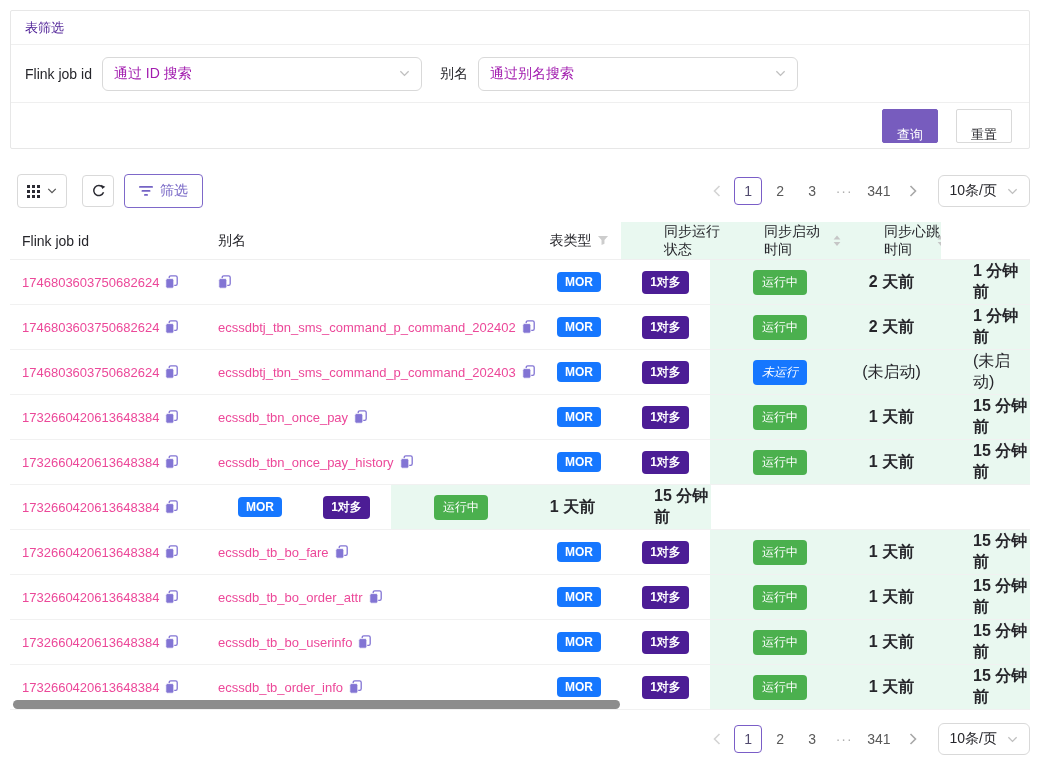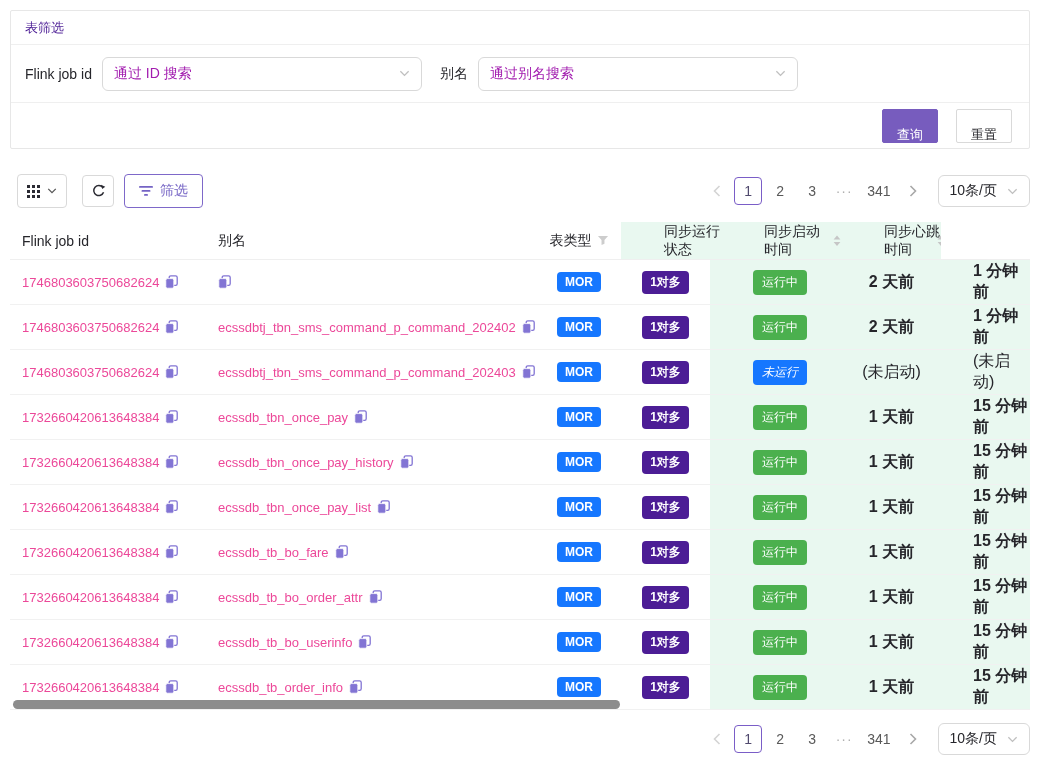--- a/index.html
+++ b/index.html
@@ -407,29 +407,20 @@
   <div class="tr">
     <div class="td c-id">
       <span class="link">1732660420613648384</span>
       <span class="copy-btn">
         <svg width="13" height="14" viewBox="0 0 13 14">
           <rect x="4.2" y="0.8" width="8" height="9.6" rx="1.6" fill="none" stroke="#8274d4" stroke-width="1.3"></rect>
           <rect x="0.8" y="3.6" width="8" height="9.6" rx="1.6" fill="#8274d4" stroke="#fff" stroke-width="0.8"></rect>
         </svg>
       </span>
     </div>
-    <div class="td c-alias">
-      <span class="link">ecssdb_tbn_once_pay_list</span>
-      <span class="copy-btn">
-        <svg width="13" height="14" viewBox="0 0 13 14">
-          <rect x="4.2" y="0.8" width="8" height="9.6" rx="1.6" fill="none" stroke="#8274d4" stroke-width="1.3"></rect>
-          <rect x="0.8" y="3.6" width="8" height="9.6" rx="1.6" fill="#8274d4" stroke="#fff" stroke-width="0.8"></rect>
-        </svg>
-      </span>
-    </div>
     <div class="td c-type">
       <span class="tag tag-mor">MOR</span>
     </div>
     <div class="td c-task">
       <span class="tag tag-task">1对多</span>
     </div>
     <div class="td c-stat green">
       <span class="tag tag-status running">运行中</span>
     </div>
     <div class="td c-start green">

